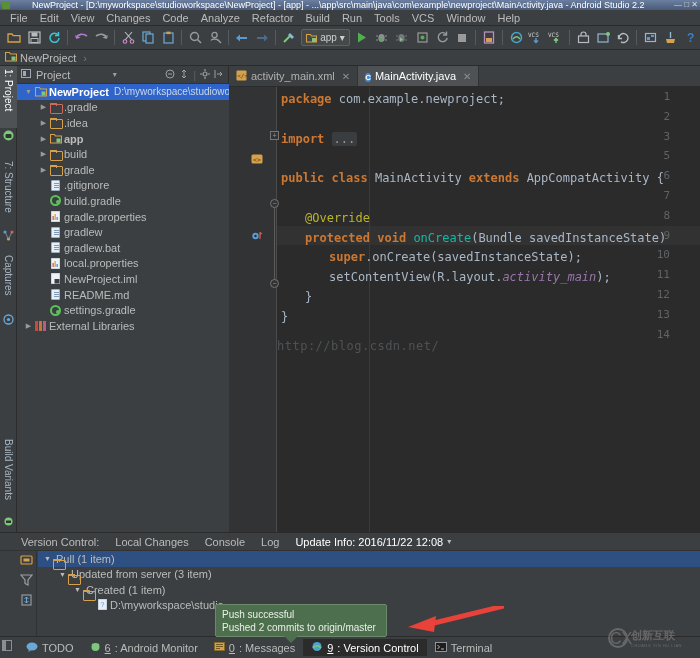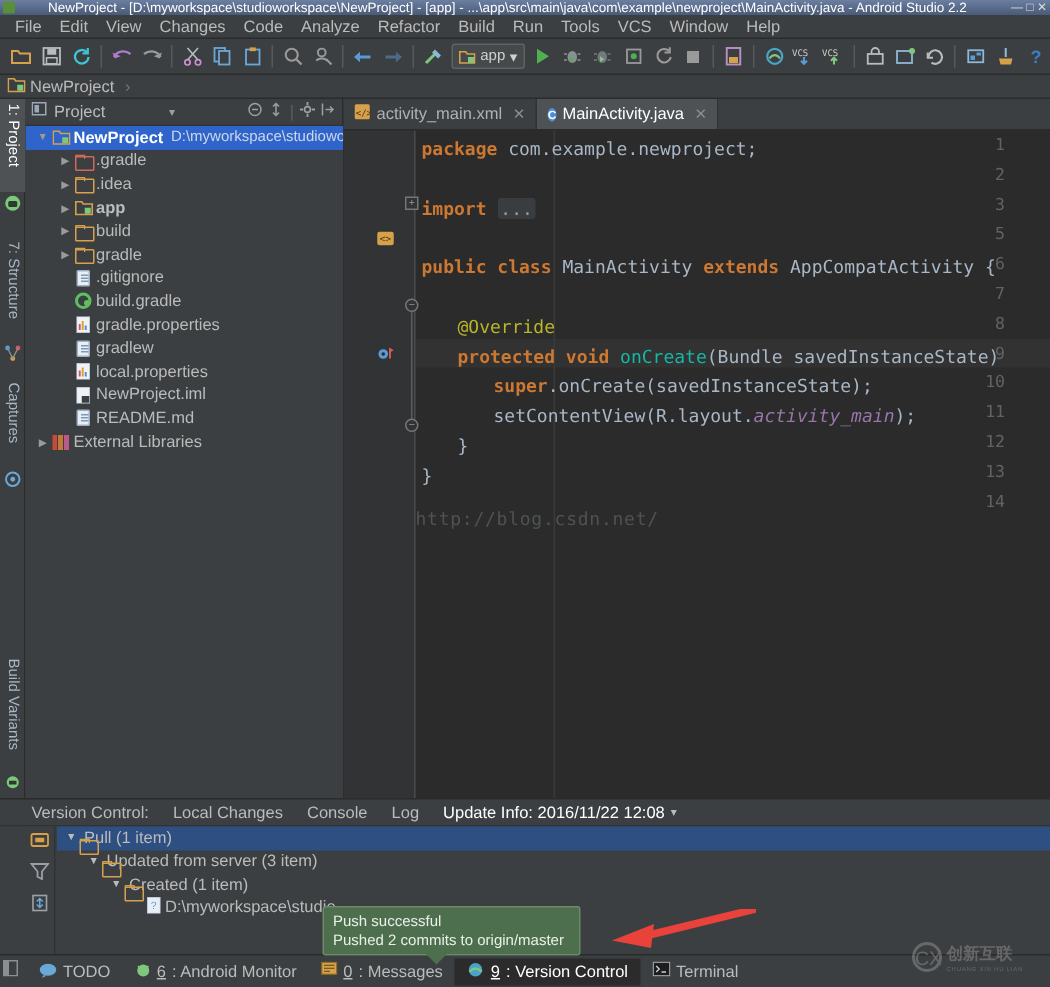--- a/index.html
+++ b/index.html
@@ -240,21 +240,21 @@
   }
   .sbtn.active { background: #2b2b2b; color: #ffffff; }
   .sbtn u { text-decoration: underline; }
   .logo-wm {
     position: absolute; right: 6px; top: 624px; width: 86px; height: 28px;
     opacity: 0.45; display: flex; align-items: center; gap: 3px;
     z-index: 50;
   }
   .logo-wm .lg-c {
     width: 20px; height: 20px; border: 2px solid #9a9a9a; border-radius: 50%;
-    color: #9a9a9a; font-size: 13px; font-weight: normal; text-align: right;
+    color: #9a9a9a; font-size: 16px; font-weight: normal; text-align: right;
     line-height: 17px;
   }
   .logo-wm .lg-t { color: #9a9a9a; font-size: 11px; font-weight: bold; }
   .logo-wm .lg-s { color: #9a9a9a; font-size: 4px; letter-spacing: .5px; }
   .corner-ltl { position:absolute; left:2px; top:640px; width:10px; height:12px; }
 </style>
 </head>
 <body>
 
 <div id="app">
@@ -660,20 +660,27 @@
         <div class="row" style="padding-left: 21px;">
           <span class="arrow"></span>
           <span class="ficon">
             <span class="doc"></span>
           </span>
           <span class="lbl">gradlew</span>
         </div>
         <div class="row" style="padding-left: 21px;">
           <span class="arrow"></span>
           <span class="ficon">
+            <span class="doc"></span>
+          </span>
+          <span class="lbl">gradlew.bat</span>
+        </div>
+        <div class="row" style="padding-left: 21px;">
+          <span class="arrow"></span>
+          <span class="ficon">
             <svg width="9" height="11" viewBox="0 0 9 11">
               <rect x="0" y="0" width="9" height="11" fill="#f0f3f6" stroke="#9fb0c4" stroke-width="0.8"></rect>
               <rect x="1.5" y="5" width="1.3" height="4" fill="#d05a5a"></rect>
               <rect x="3.5" y="3" width="1.3" height="6" fill="#e0a030"></rect>
               <rect x="5.5" y="6" width="1.3" height="3" fill="#4a90d9"></rect>
             </svg>
           </span>
           <span class="lbl">local.properties</span>
         </div>
         <div class="row" style="padding-left: 21px;">
@@ -685,20 +692,27 @@
             </svg>
           </span>
           <span class="lbl">NewProject.iml</span>
         </div>
         <div class="row" style="padding-left: 21px;">
           <span class="arrow"></span>
           <span class="ficon">
             <span class="doc"></span>
           </span>
           <span class="lbl">README.md</span>
+        </div>
+        <div class="row" style="padding-left: 21px;">
+          <span class="arrow"></span>
+          <span class="ficon">
+            <span class="gcircle"></span>
+          </span>
+          <span class="lbl">settings.gradle</span>
         </div>
         <div class="row" style="padding-left: 6px;">
           <span class="arrow">▶</span>
           <span class="ficon">
             <span class="libicon"></span>
           </span>
           <span class="lbl">External Libraries</span>
         </div>
       </div>
   </div>

